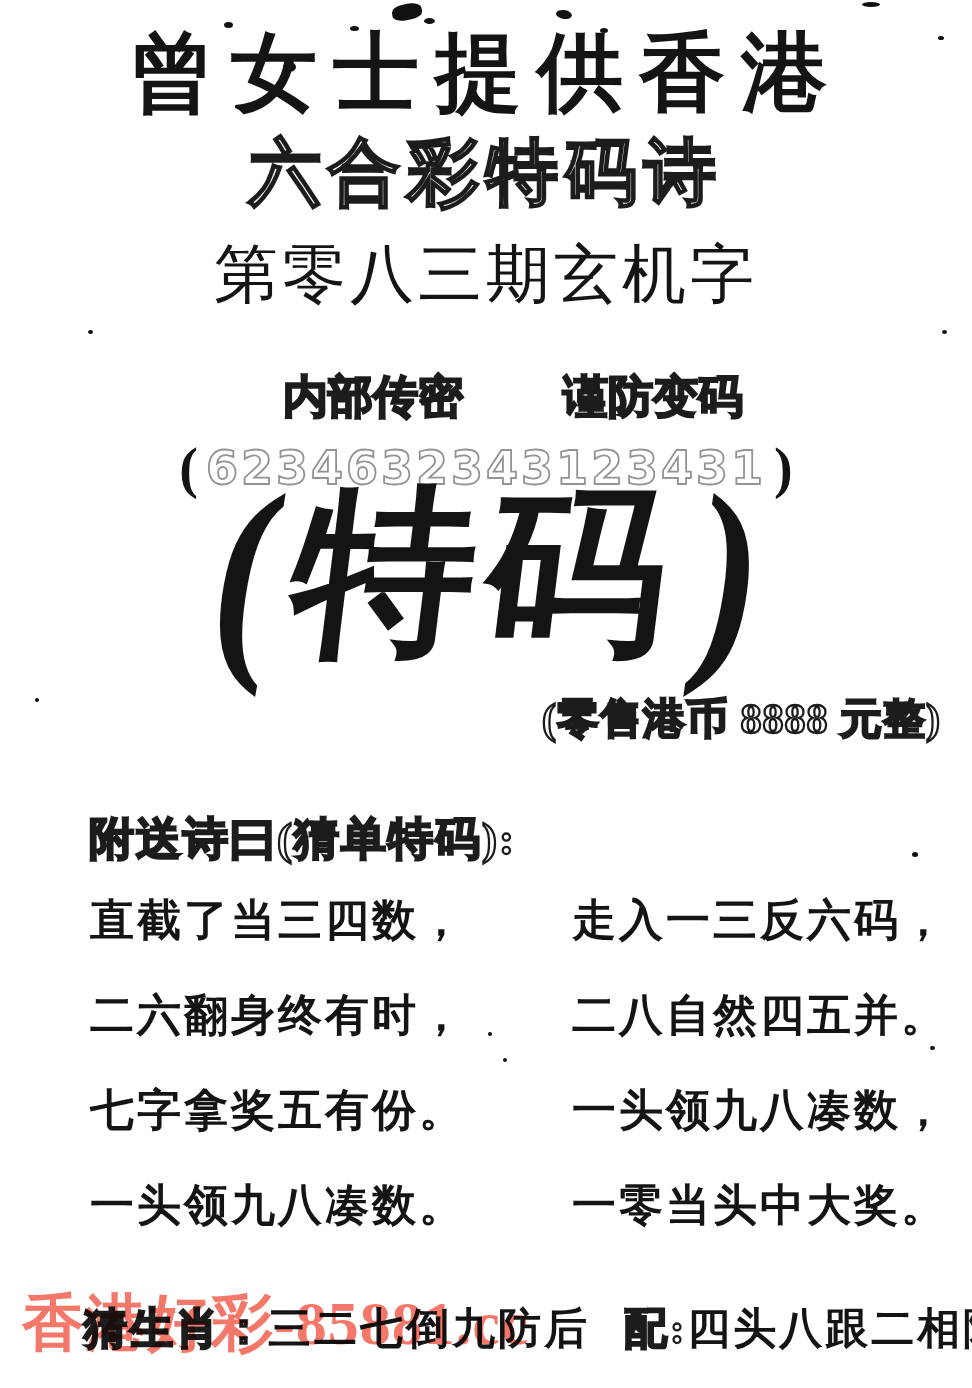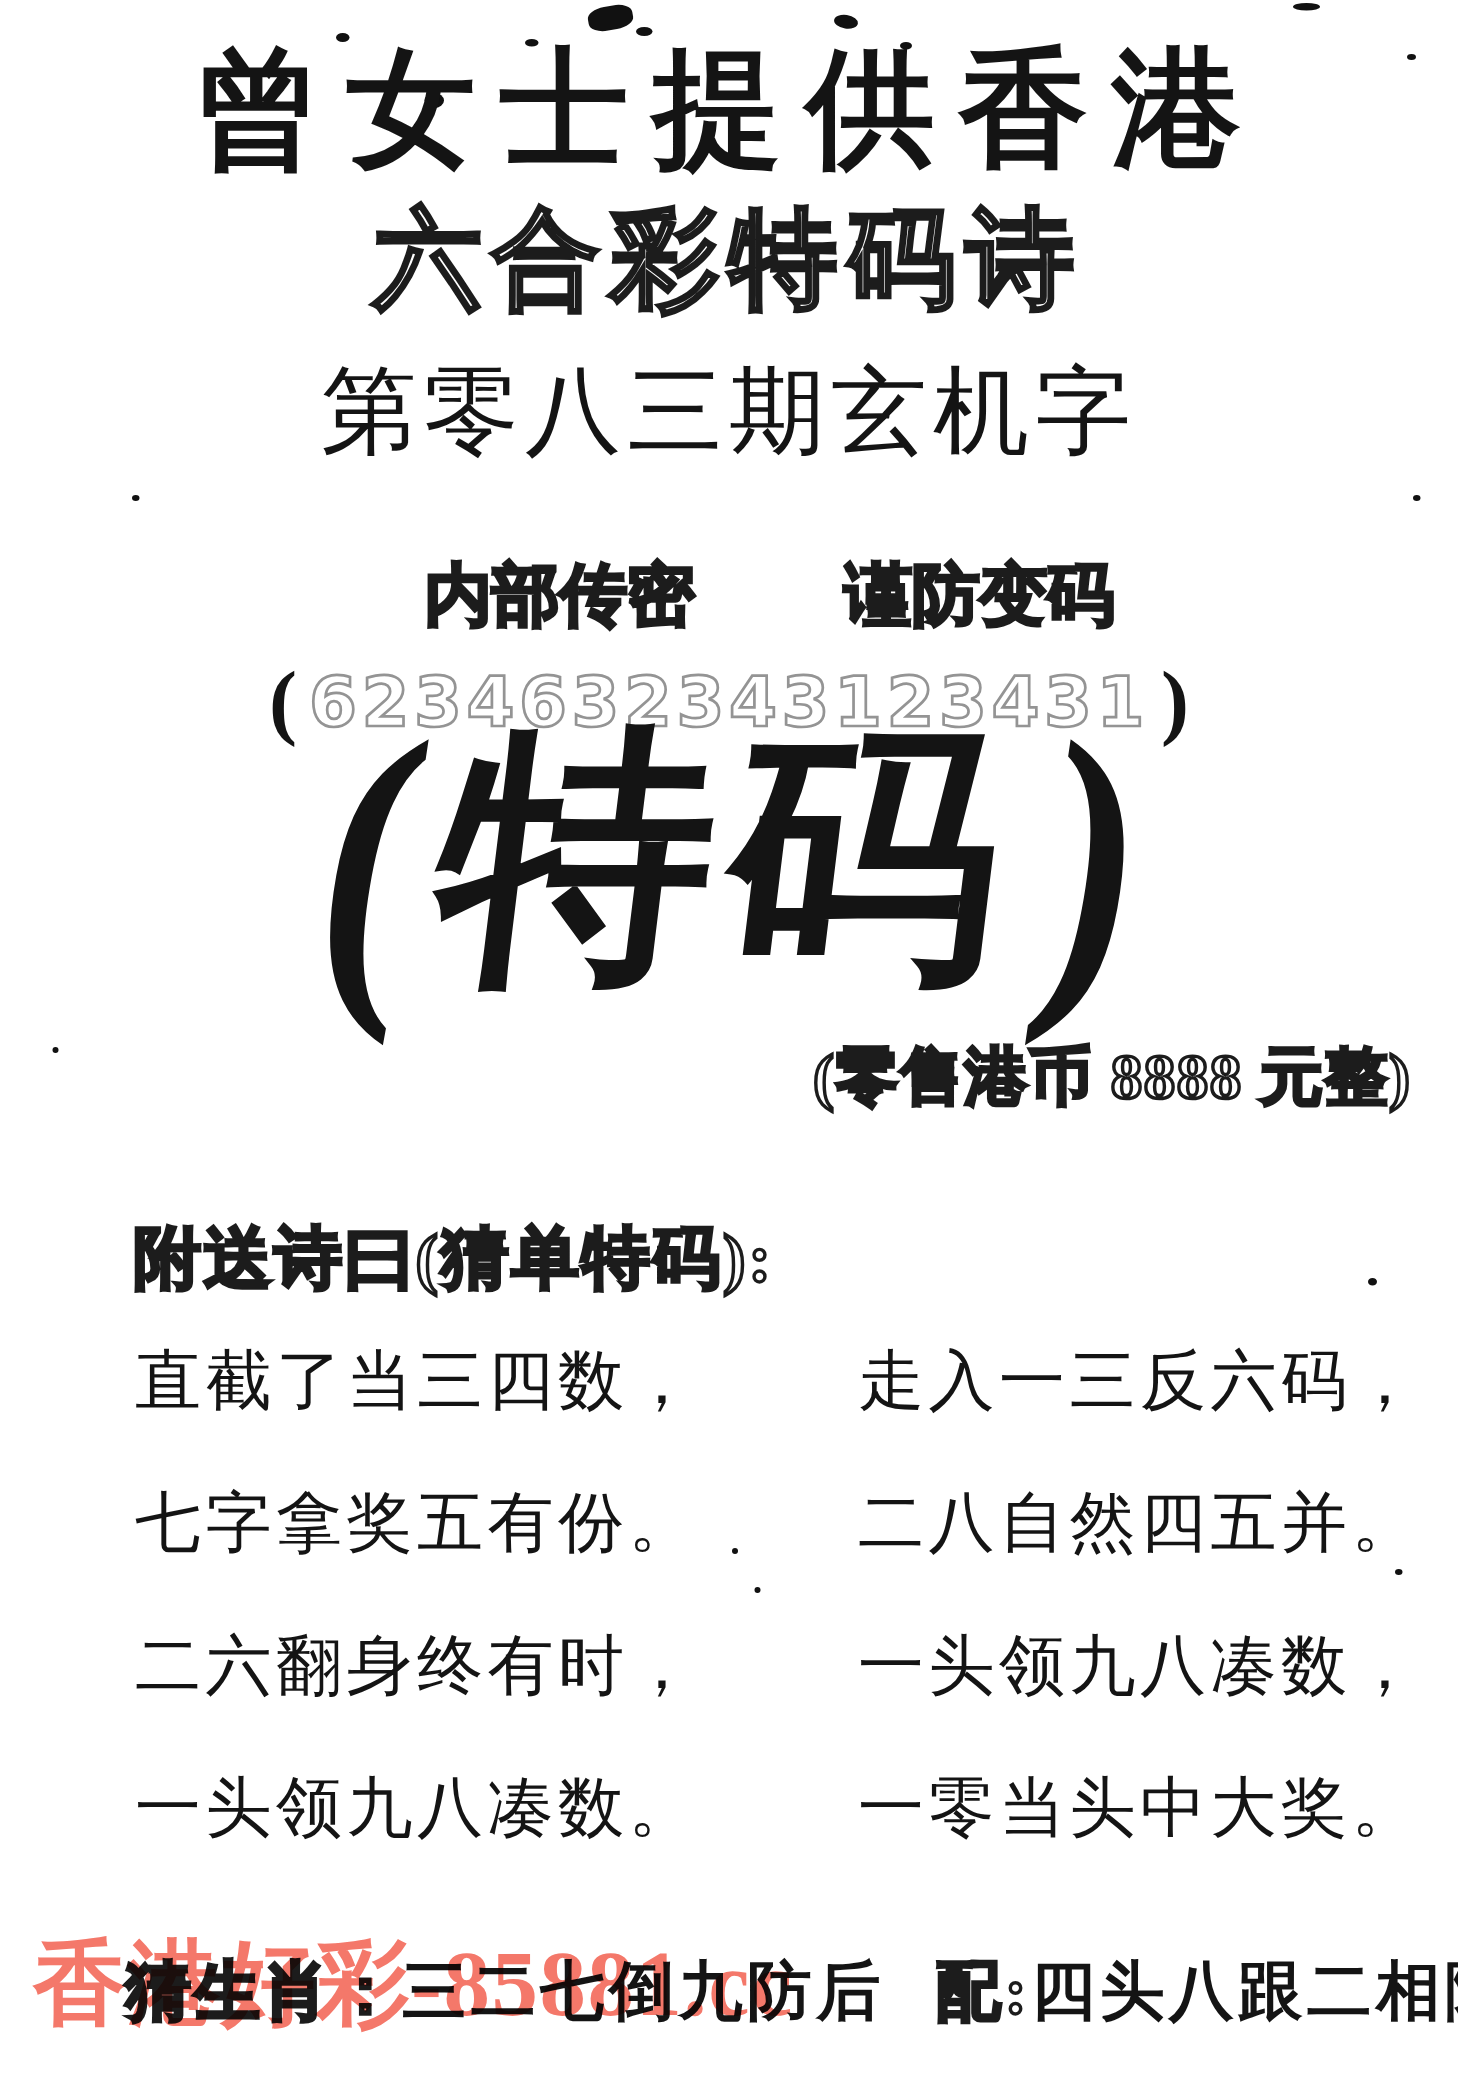--- a/index.html
+++ b/index.html
@@ -50,21 +50,21 @@
   }
   .big-text{
     font-size:182px;line-height:205px;font-weight:900;letter-spacing:10px;
     transform:skewX(-7deg);
   }
 
   .price-note{top:694px;left:542px;font-size:42px;letter-spacing:1px;line-height:1.2;}
 
   .poem-intro{top:812px;left:44px;font-size:45px;letter-spacing:2px;line-height:1.2;padding-left:45px;}
 
-  .poem-col{top:898px;font-size:44px;font-weight:400;letter-spacing:3px;}
+  .poem-col{top:898px;font-size:44px;font-weight:700;letter-spacing:3px;}
   .poem-col p{margin:0 0 49px 0;line-height:46px;}
   .poem-left{left:90px;}
   .poem-right{left:572px;}
 
   .footer-row{
     top:1303px;left:84px;display:flex;align-items:baseline;gap:0;
     font-size:43px;font-weight:600;letter-spacing:3px;line-height:1.2;
   }
   .footer-gap{display:inline-block;width:34px;}
 
@@ -117,22 +117,22 @@
   <span class="big-text nowrap">特码</span>
   <span class="big-paren">)</span>
 </div>
 
 <div class="abs outline nowrap price-note">(零售港币 8888 元整)</div>
 
 <div class="abs outline nowrap poem-intro">附送诗曰(猜单特码):</div>
 
 <div class="abs poem-col poem-left">
   <p class="nowrap">直截了当三四数，</p>
+  <p class="nowrap">二六翻身终有时，</p>
   <p class="nowrap">七字拿奖五有份。</p>
-  <p class="nowrap">二六翻身终有时，</p>
   <p class="nowrap">一头领九八凑数。</p>
 </div>
 <div class="abs poem-col poem-right">
   <p class="nowrap">走入一三反六码，</p>
   <p class="nowrap">二八自然四五并。</p>
   <p class="nowrap">一头领九八凑数，</p>
   <p class="nowrap">一零当头中大奖。</p>
 </div>
 
 <div class="abs footer-row nowrap">

